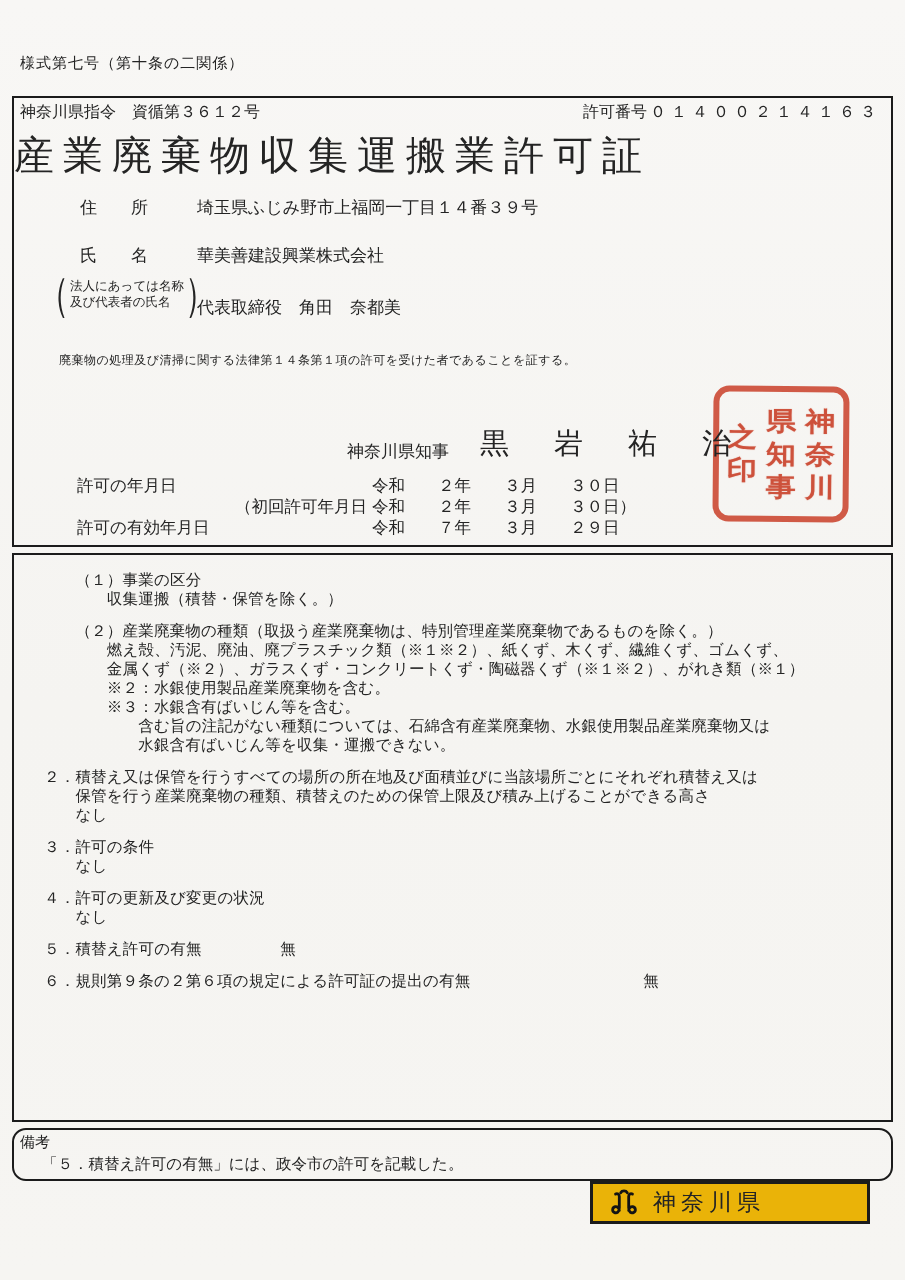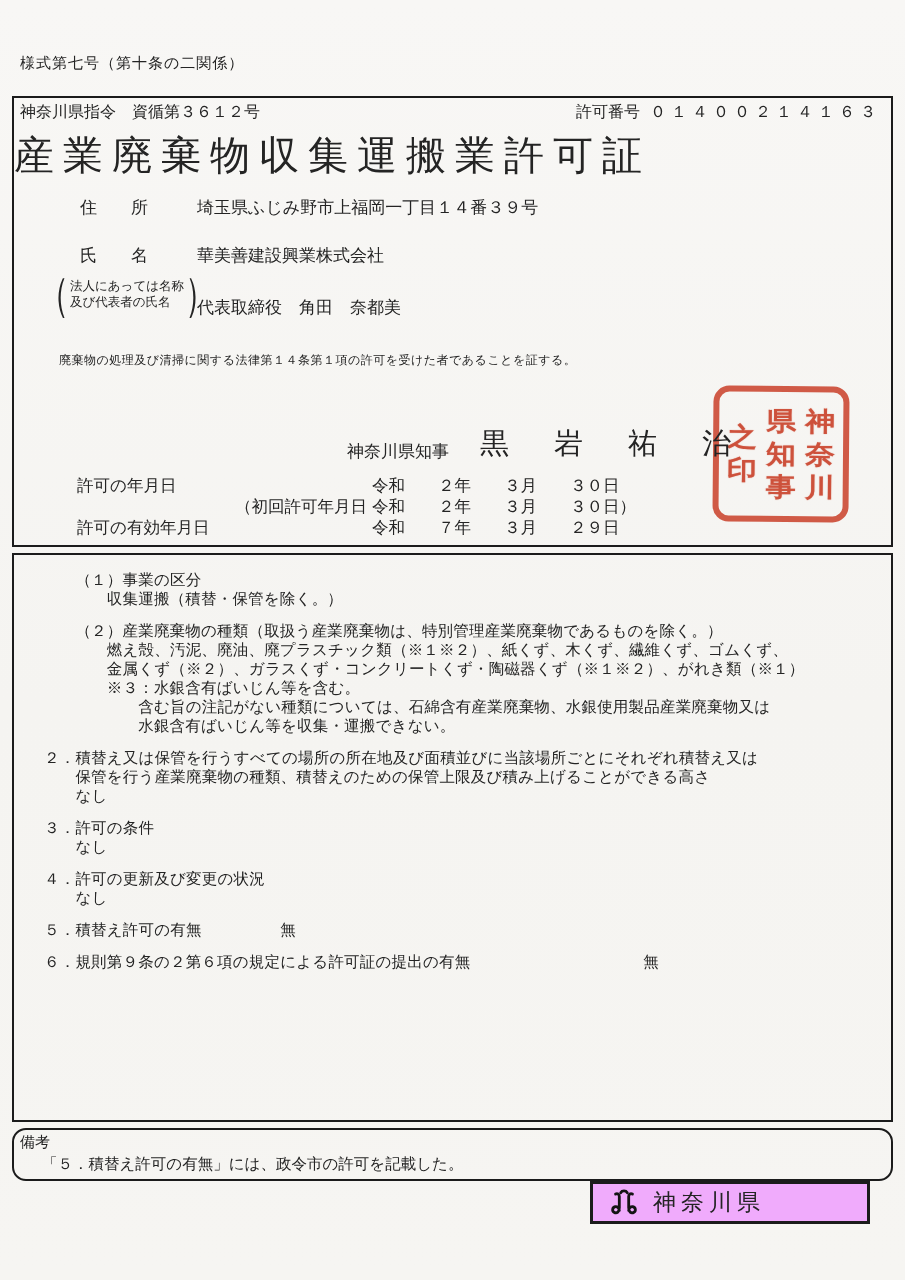--- a/index.html
+++ b/index.html
@@ -10,24 +10,24 @@
     color:#242424;
     -webkit-font-smoothing:antialiased;
     overflow:hidden;
   }
   .abs{position:absolute;}
   .form-no{left:20px;top:54px;font-size:15px;letter-spacing:1px;}
   .box{position:absolute;border:2px solid #1b1b1b;background:transparent;}
   .box1{left:12px;top:96px;width:877px;height:447px;}
   .box2{left:12px;top:553px;width:877px;height:565px;}
   .box3{left:12px;top:1128px;width:877px;height:49px;border-radius:14px;}
-  .box4{left:590px;top:1181px;width:274px;height:37px;border-width:3px;background:#f0abfc;}
+  .box4{left:590px;top:1181px;width:274px;height:37px;border-width:3px;background:#eab308;}
   .directive{left:6px;top:4px;font-size:16px;}
   .permit-no{right:10px;top:4px;font-size:16px;}
-  .permit-no .num{letter-spacing:5px;margin-left:10px;}
+  .permit-no .num{letter-spacing:5px;margin-left:3px;}
   .doc-title{left:0;right:0;top:30px;text-align:left;font-size:40px;letter-spacing:9px;font-weight:500;}
   .field-label{left:66px;font-size:17px;}
   .field-value{left:183px;font-size:17px;}
   .row-addr{top:98px;}
   .row-name{top:146px;}
   .row-rep{top:198px;}
   .bracket-note{left:24px;top:180px;display:flex;align-items:center;font-size:12.5px;line-height:16px;}
   .bracket-note .paren{font-size:30px;font-weight:300;transform:scaleY(1.55);padding:0 1px;}
   .statement{left:45px;top:254px;font-size:12px;letter-spacing:.5px;}
   .gov-title{left:333px;top:342px;font-size:17px;z-index:3;}
@@ -108,20 +108,21 @@
 </div>
 
 <div class="box box2">
   <div class="body-lines">
       <div class="body-line">　　（１）事業の区分</div>
       <div class="body-line">　　　　収集運搬（積替・保管を除く。）</div>
       <div class="body-line"></div>
       <div class="body-line">　　（２）産業廃棄物の種類（取扱う産業廃棄物は、特別管理産業廃棄物であるものを除く。）</div>
       <div class="body-line">　　　　燃え殻、汚泥、廃油、廃プラスチック類（※１※２）、紙くず、木くず、繊維くず、ゴムくず、</div>
       <div class="body-line">　　　　金属くず（※２）、ガラスくず・コンクリートくず・陶磁器くず（※１※２）、がれき類（※１）</div>
+      <div class="body-line">　　　　※２：水銀使用製品産業廃棄物を含む。</div>
       <div class="body-line">　　　　※３：水銀含有ばいじん等を含む。</div>
       <div class="body-line">　　　　　　含む旨の注記がない種類については、石綿含有産業廃棄物、水銀使用製品産業廃棄物又は</div>
       <div class="body-line">　　　　　　水銀含有ばいじん等を収集・運搬できない。</div>
       <div class="body-line"></div>
       <div class="body-line">２．積替え又は保管を行うすべての場所の所在地及び面積並びに当該場所ごとにそれぞれ積替え又は</div>
       <div class="body-line">　　保管を行う産業廃棄物の種類、積替えのための保管上限及び積み上げることができる高さ</div>
       <div class="body-line">　　なし</div>
       <div class="body-line"></div>
       <div class="body-line">３．許可の条件</div>
       <div class="body-line">　　なし</div>

